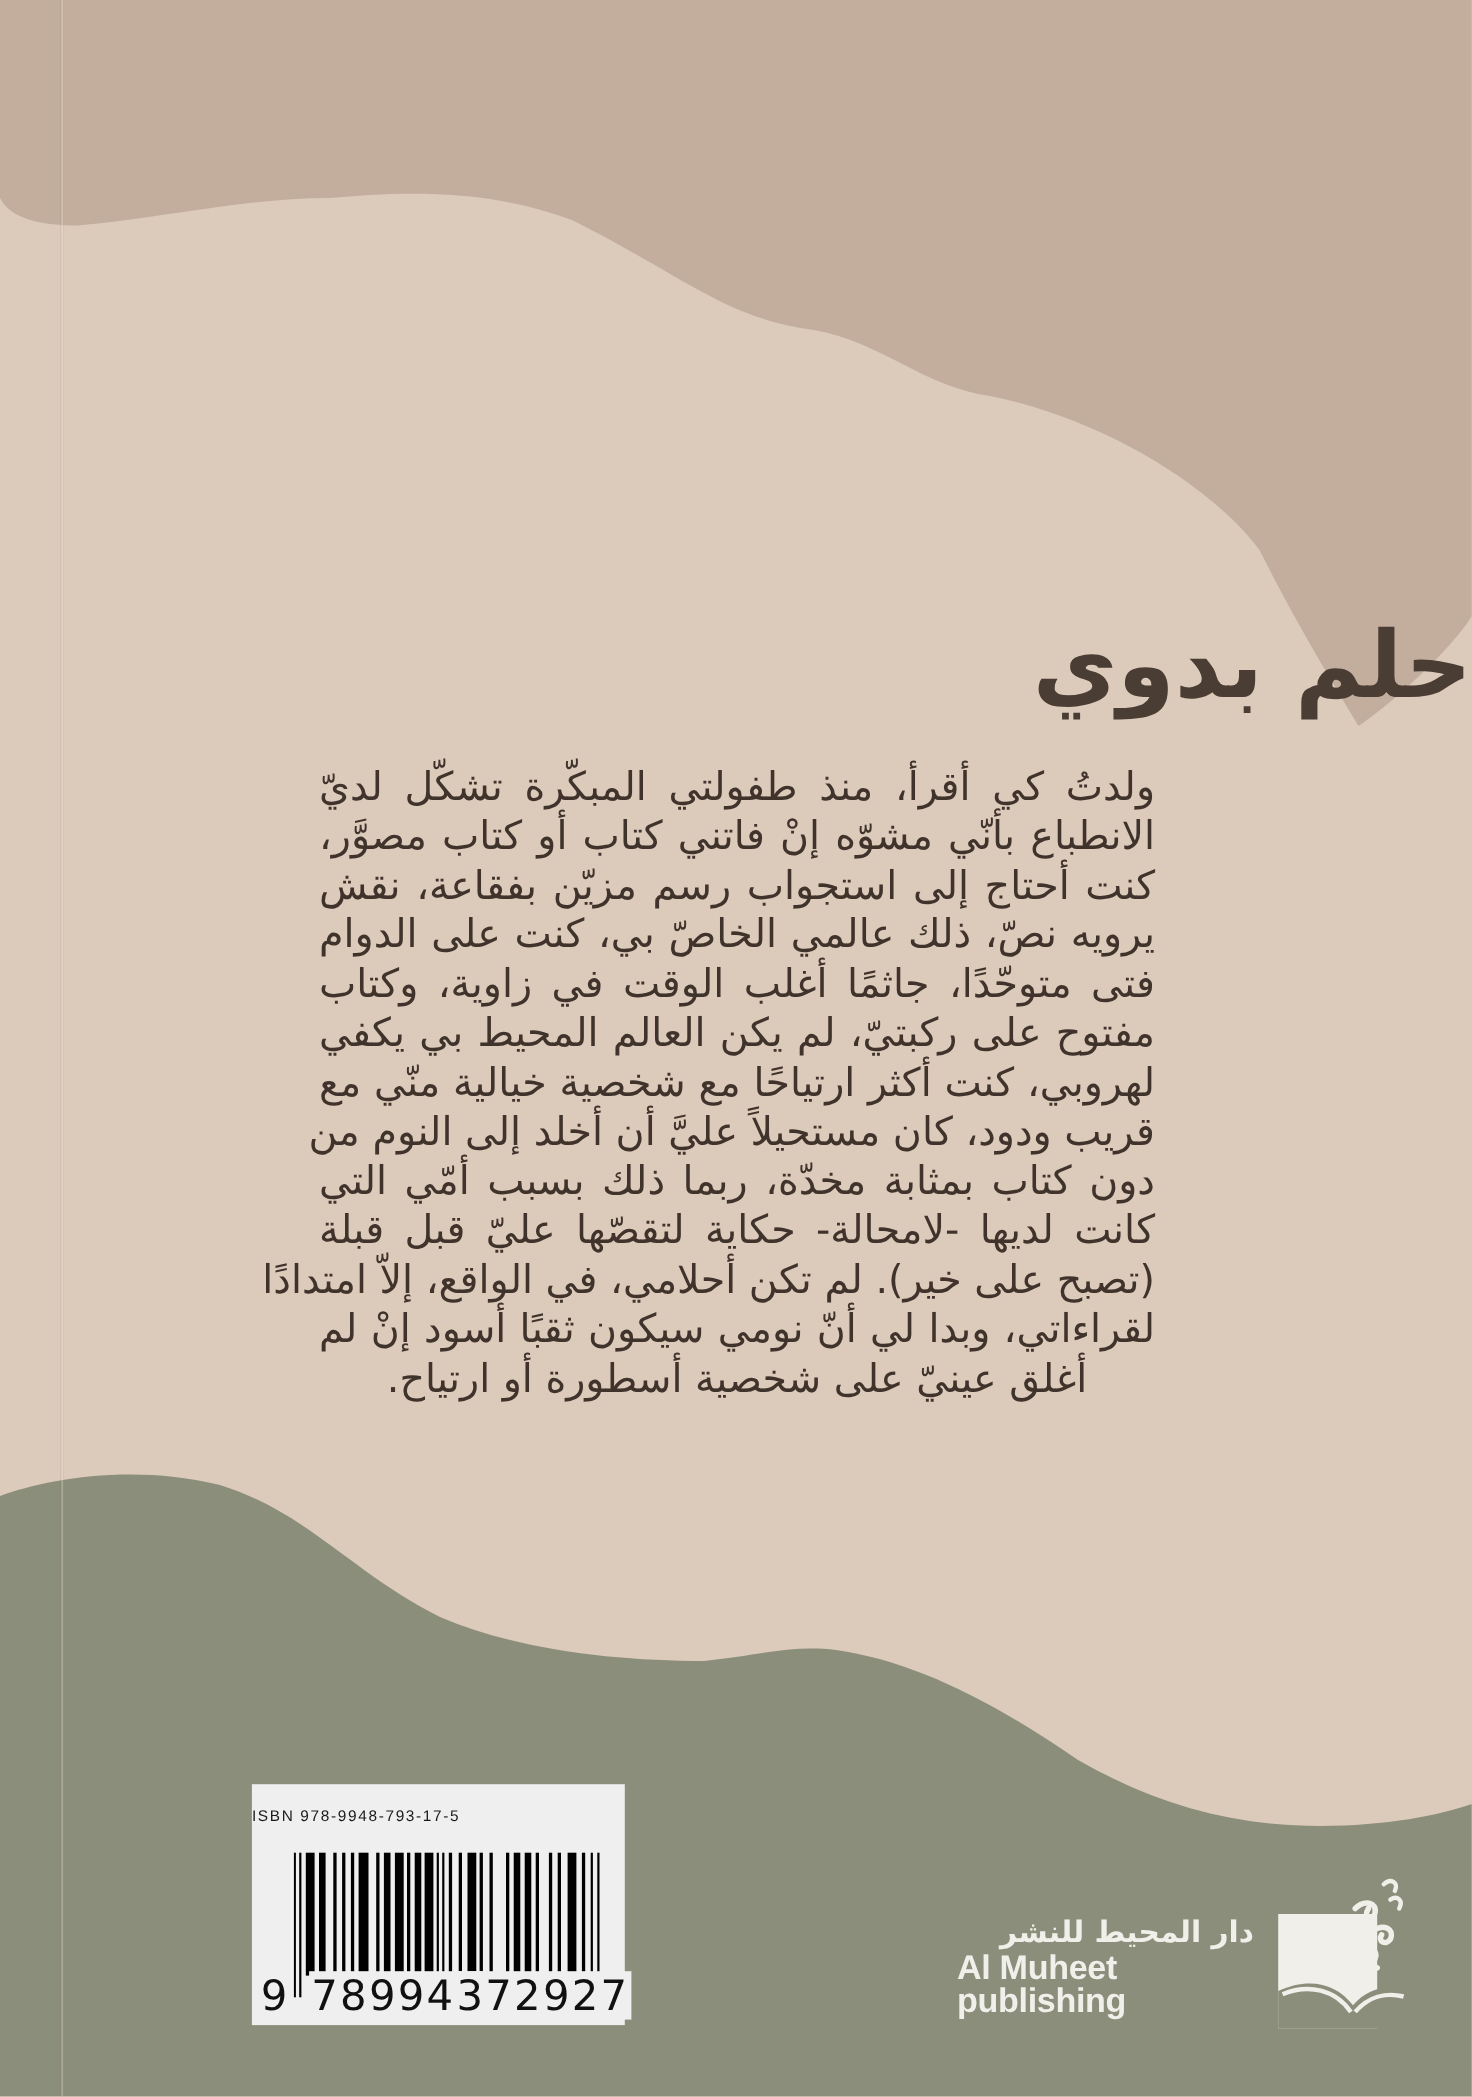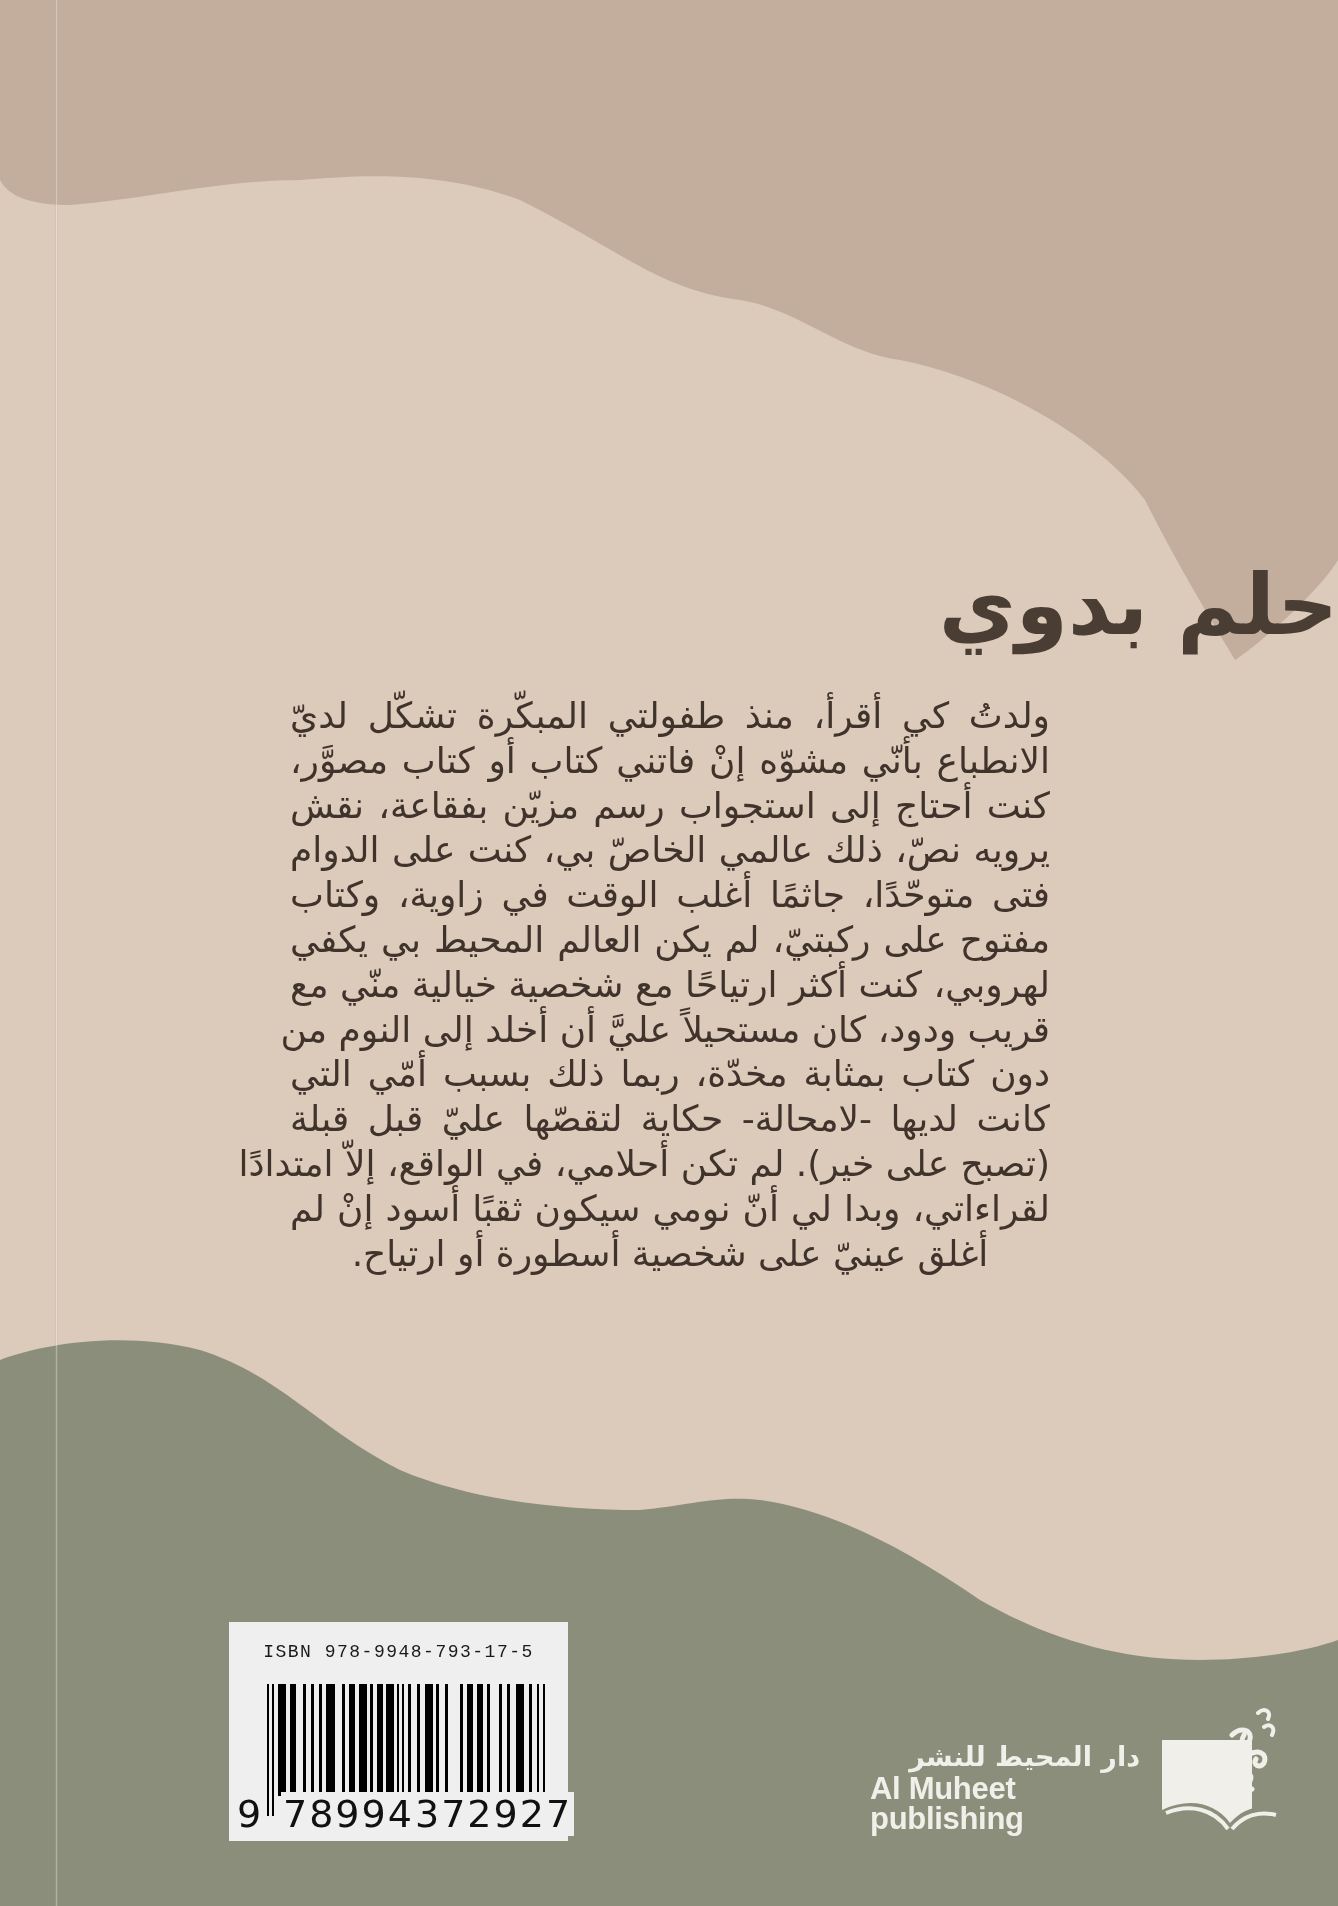--- a/index.html
+++ b/index.html
@@ -4,21 +4,21 @@
   <style>
     html, body { margin: 0; padding: 0; }
     body { width: 1338px; height: 1906px; overflow: hidden; background: #dccabb; position: relative; font-family: "DejaVu Sans", sans-serif; }
     .bg-svg { position: absolute; left: 0; top: 0; width: 1338px; height: 1906px; }
     .spine-line { position: absolute; left: 55px; top: 0; width: 3px; height: 1906px; background: linear-gradient(to right, rgba(120,95,80,0.18), rgba(255,245,235,0.35), rgba(120,95,80,0.12)); }
     .title { position: absolute; left: 0; width: 1338px; top: 555px; text-align: right; direction: rtl; font-family: "DejaVu Sans", sans-serif; font-weight: bold; font-size: 84px; color: #4a3d34; line-height: 100px; letter-spacing: 1px; }
     .blurb { position: absolute; left: 290px; width: 760px; top: 694px; direction: rtl; text-align: justify; text-align-last: center; font-family: "DejaVu Sans", sans-serif; font-size: 36px; line-height: 44.8px; color: #3f332b; }
     .blurb .line { display: block; text-align: justify; text-align-last: justify; white-space: nowrap; }
     .blurb .line.last { text-align-last: center; }
     .barcode-box { position: absolute; left: 229px; top: 1622px; width: 339px; height: 219px; background: #efefef; }
-    .isbn-text { position: absolute; left: 0; width: 339px; top: 20px; text-align: center; font-family: Liberation Mono, monospace; font-size: 18px; color: #1a1a1a; letter-spacing: 1.5px; }
+    .isbn-text { position: absolute; left: 0; width: 339px; top: 20px; text-align: left; font-family: Liberation Sans, sans-serif; font-size: 14px; color: #1a1a1a; letter-spacing: 1.5px; }
     .bars { position: absolute; left: 38px; top: 62px; width: 285px; height: 132px; }
     .digits { position: absolute; top: 170px; left: 0; width: 339px; height: 48px; font-family: "DejaVu Sans", sans-serif; font-size: 38px; color: #111; }
     .digits span { position: absolute; top: 0; background: #efefef; padding: 0 2px; line-height: 44px; }
     .publisher { position: absolute; left: 870px; top: 1740px; width: 270px; color: #f1efe9; }
     .pub-ar { font-family: "DejaVu Sans", sans-serif; font-weight: bold; font-size: 27px; direction: rtl; line-height: 34px; }
     .pub-en { font-family: "Liberation Sans", sans-serif; font-weight: bold; font-size: 31px; line-height: 30px; letter-spacing: -0.3px; }
     .logo { position: absolute; left: 1160px; top: 1705px; width: 120px; height: 140px; }
   </style>
 </head>
 <body>

